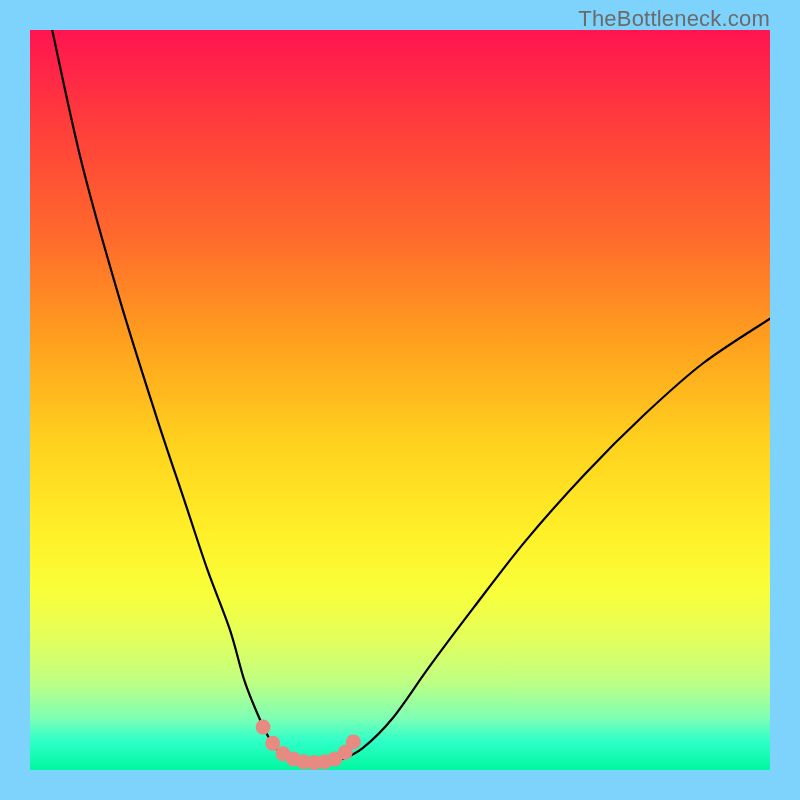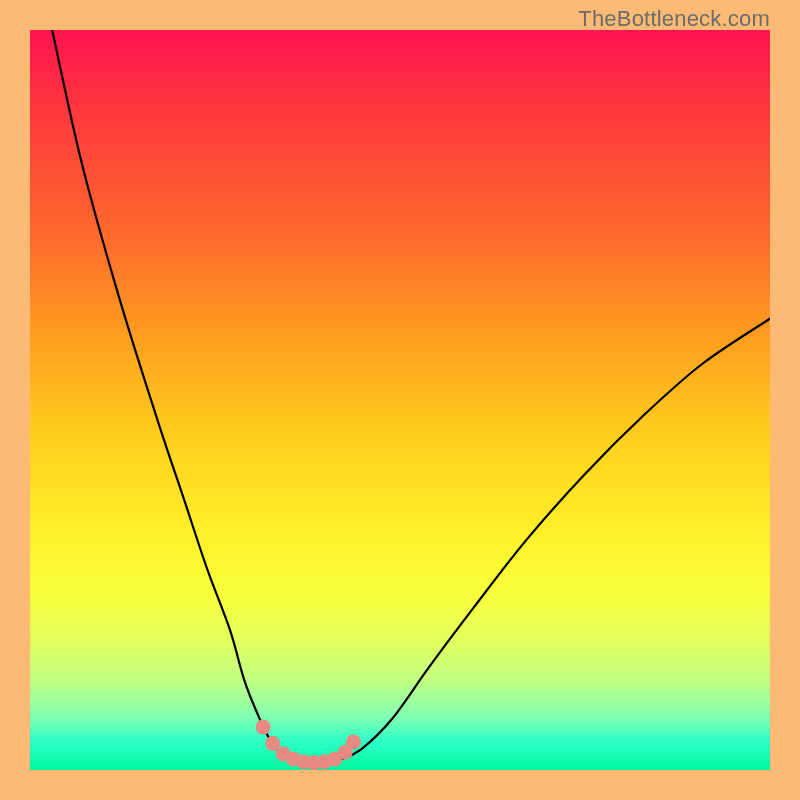--- a/index.html
+++ b/index.html
@@ -1,21 +1,21 @@
 <!DOCTYPE html>
 <html><head>
 <meta charset="utf-8">
 <style>
   * { margin: 0; padding: 0; box-sizing: border-box; }
   html, body { width: 800px; height: 800px; background: #000; overflow: hidden; }
   .stage {
     position: relative;
     width: 800px;
     height: 800px;
-    background: #fdba74;
+    background: #7dd3fc;
   }
   .plot-area {
     position: absolute;
     left: 30px;
     top: 30px;
     width: 740px;
     height: 740px;
     background: linear-gradient(
       to bottom,
       #ff1450 0%,

